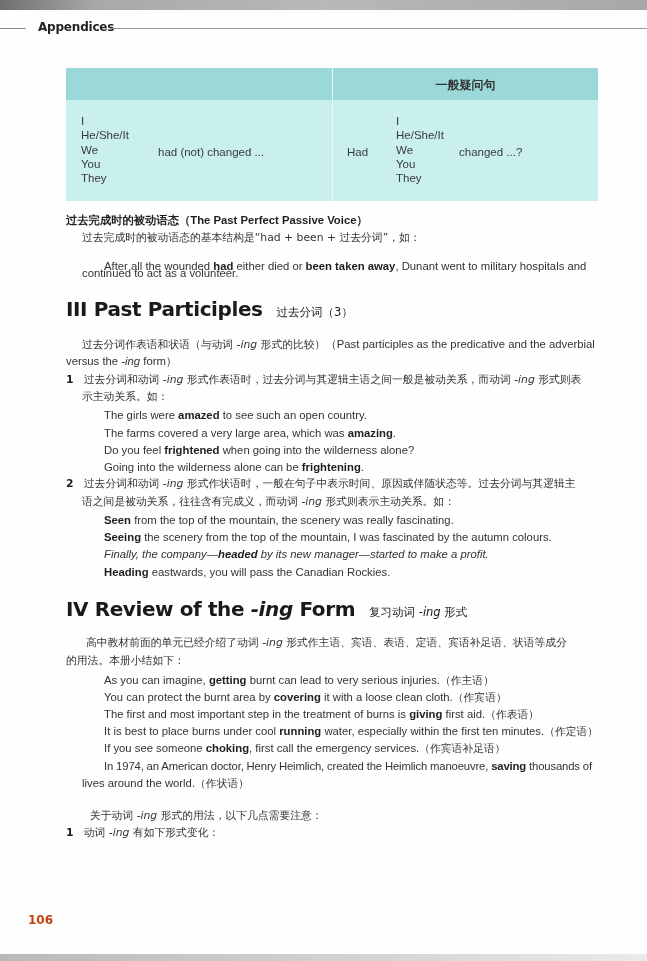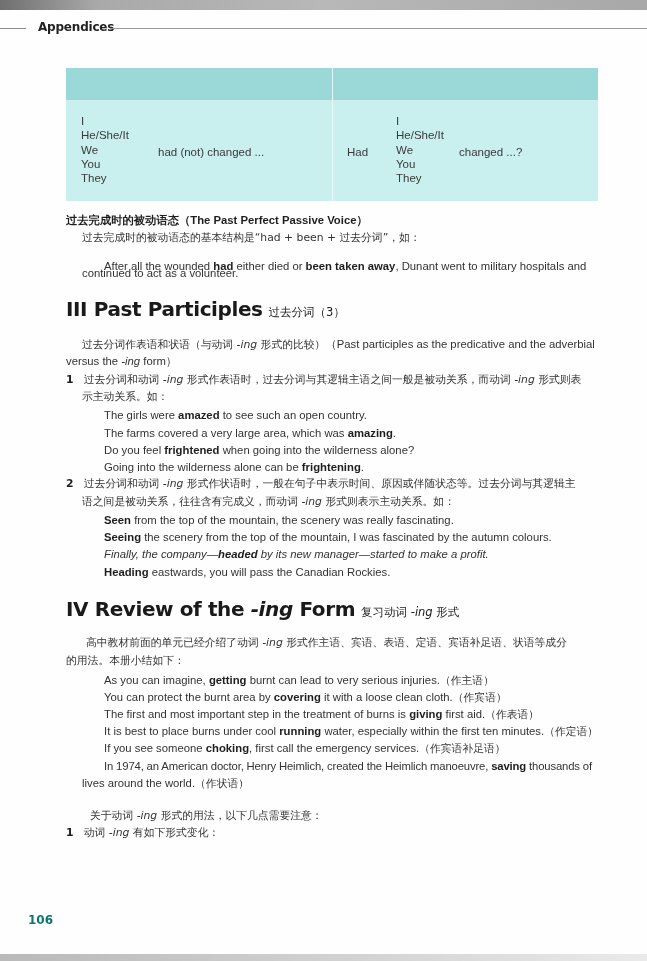--- a/index.html
+++ b/index.html
@@ -26,39 +26,40 @@
   .table .h1 { position:absolute; left:0; width:266px; top:9px; text-align:center; font-size:12px; font-weight:bold; color:#333; }
   .table .h2 { position:absolute; left:267px; width:265px; top:9px; text-align:center; font-size:12px; font-weight:bold; color:#333; }
   .pron { position:absolute; font-size:11.5px; line-height:14.3px; color:#3a3a3a; }
   .tcell { position:absolute; font-size:11.5px; color:#3a3a3a; }
 
   .txt { position:absolute; font-size:11.3px; line-height:14px; color:#333; white-space:nowrap; }
   .txt b { color:#1e1e1e; }
   .cn { font-family:"DejaVu Sans", sans-serif; font-size:10.8px; }
   .subhead { font-weight:bold; color:#1f1f1f; }
   .h-sec { position:absolute; font-family:"DejaVu Sans", sans-serif; font-weight:bold; font-size:20px; color:#1a1a1a; letter-spacing:-0.4px; white-space:nowrap; }
-  .h-sec .sub { font-size:11.5px; font-weight:normal; letter-spacing:0; margin-left:6px; }
+  .h-sec .sub { font-size:11.5px; font-weight:normal; letter-spacing:0; margin-left:14px; }
   .num { font-weight:bold; color:#1e1e1e; }
-  .pagenum { position:absolute; left:28px; top:913px; font-size:12px; font-weight:bold; color:#0f766e; font-family:"DejaVu Sans", sans-serif; }
+  .pagenum { position:absolute; left:28px; top:913px; font-size:12px; font-weight:bold; color:#c2410c; font-family:"DejaVu Sans", sans-serif; }
 </style>
 </head>
 <body>
 
 <div class="top-strip"></div>
 
 <div class="header">
   <div class="line-left"></div>
   <div class="title">Appendices</div>
   <div class="line-right"></div>
 </div>
 
 <div class="table">
   <div class="head"></div>
   <div class="body"></div>
   <div class="vdiv"></div>
+  <div class="h2">一般疑问句</div>
 
   <div class="pron" style="left:15px; top:46px;">
     <div>I</div>
     <div>He/She/It</div>
     <div>We</div>
     <div>You</div>
     <div>They</div>
   </div>
   <div class="tcell" style="left:92px; top:78px;">had (not) changed ...</div>
 

